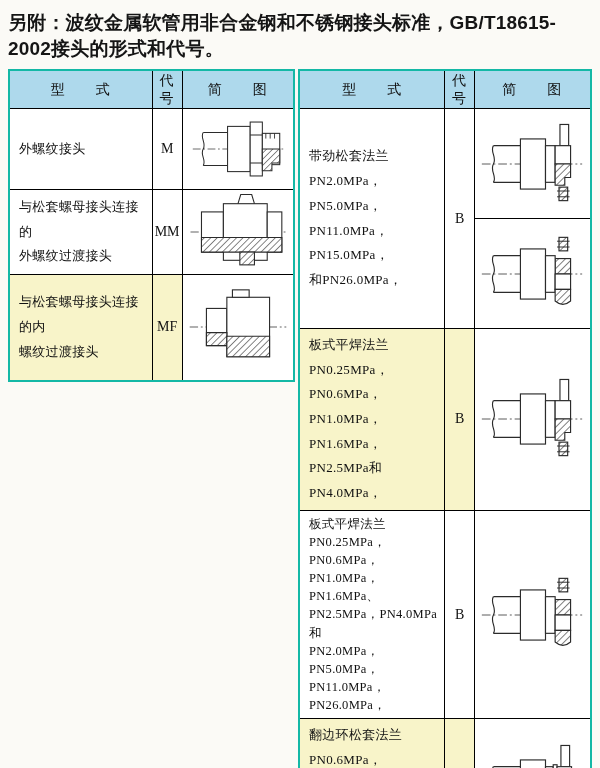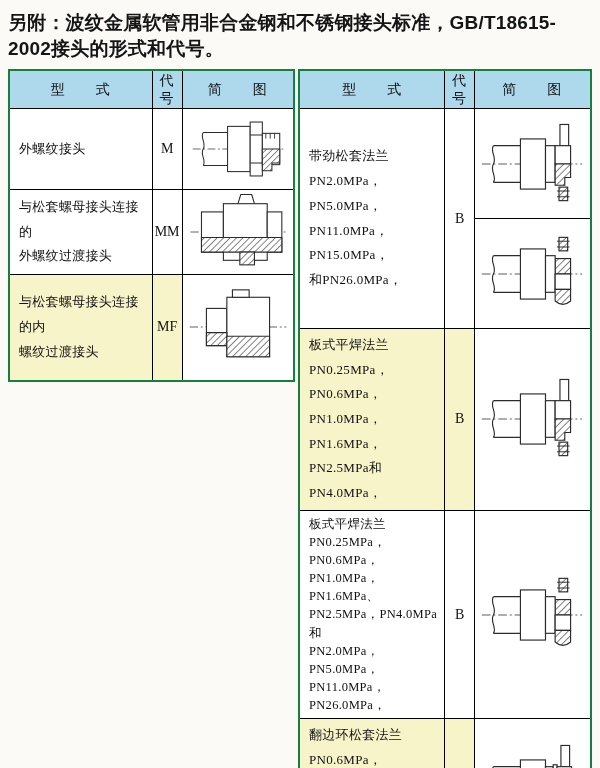--- a/index.html
+++ b/index.html
@@ -14,21 +14,21 @@
     padding:10px 8px 7px 8px;
     font-size:19px;
     font-weight:bold;
     letter-spacing:.2px;
     color:#151515;
   }
   .tables{display:flex;gap:3px;margin:0 8px;align-items:flex-start}
   table{
     border-collapse:collapse;
     table-layout:fixed;
-    border:2px solid #15803d;
+    border:2px solid #14b8a6;
     background:#fff;
   }
   table.t-left{width:287px}
   table.t-right{width:294px}
   td,th{border:1px solid #000;padding:0;overflow:hidden}
   th{
     background:#aed9ec;
     font-weight:normal;
     font-family:"Liberation Serif","DejaVu Serif",serif;
     font-size:14px;

